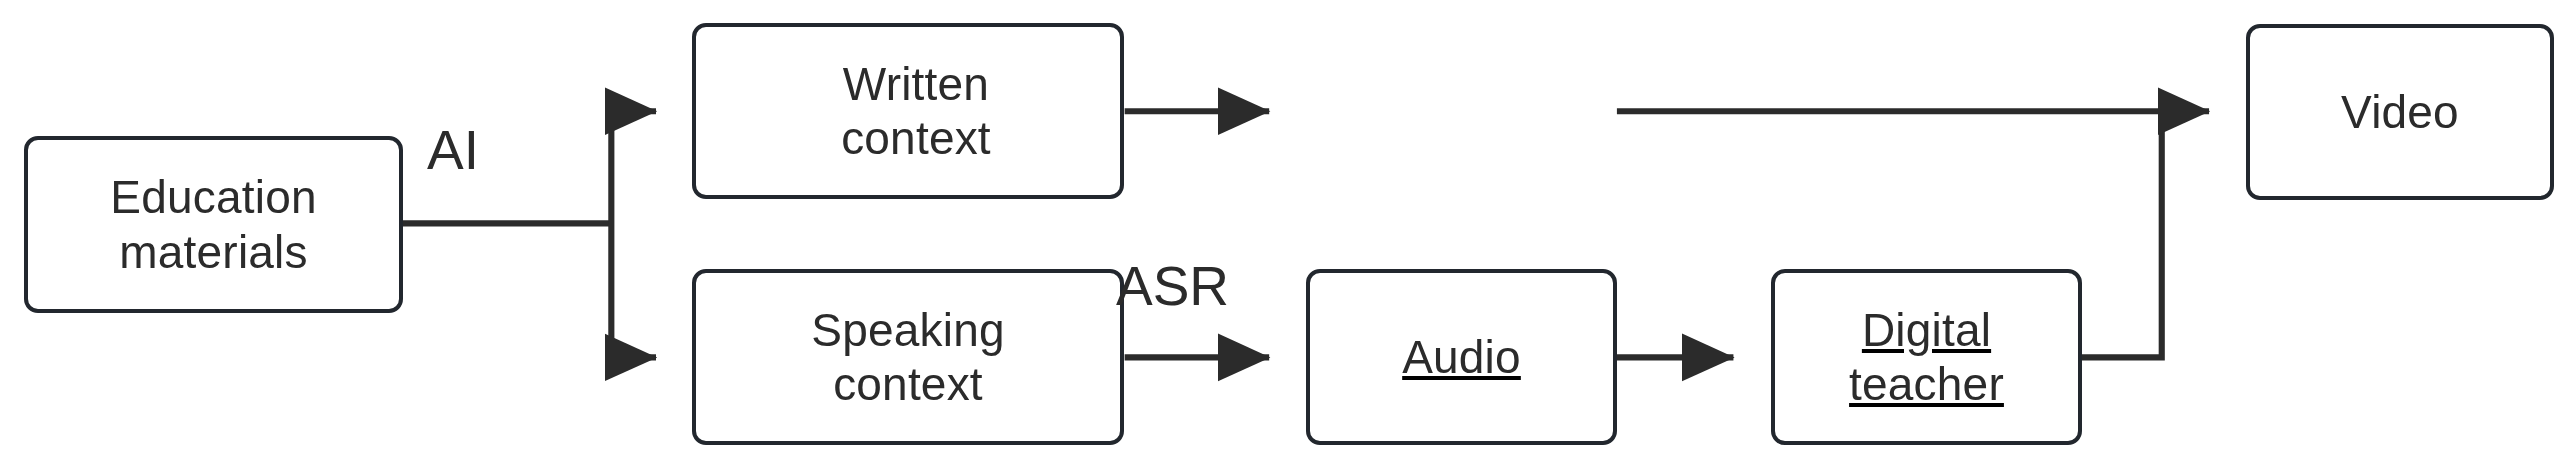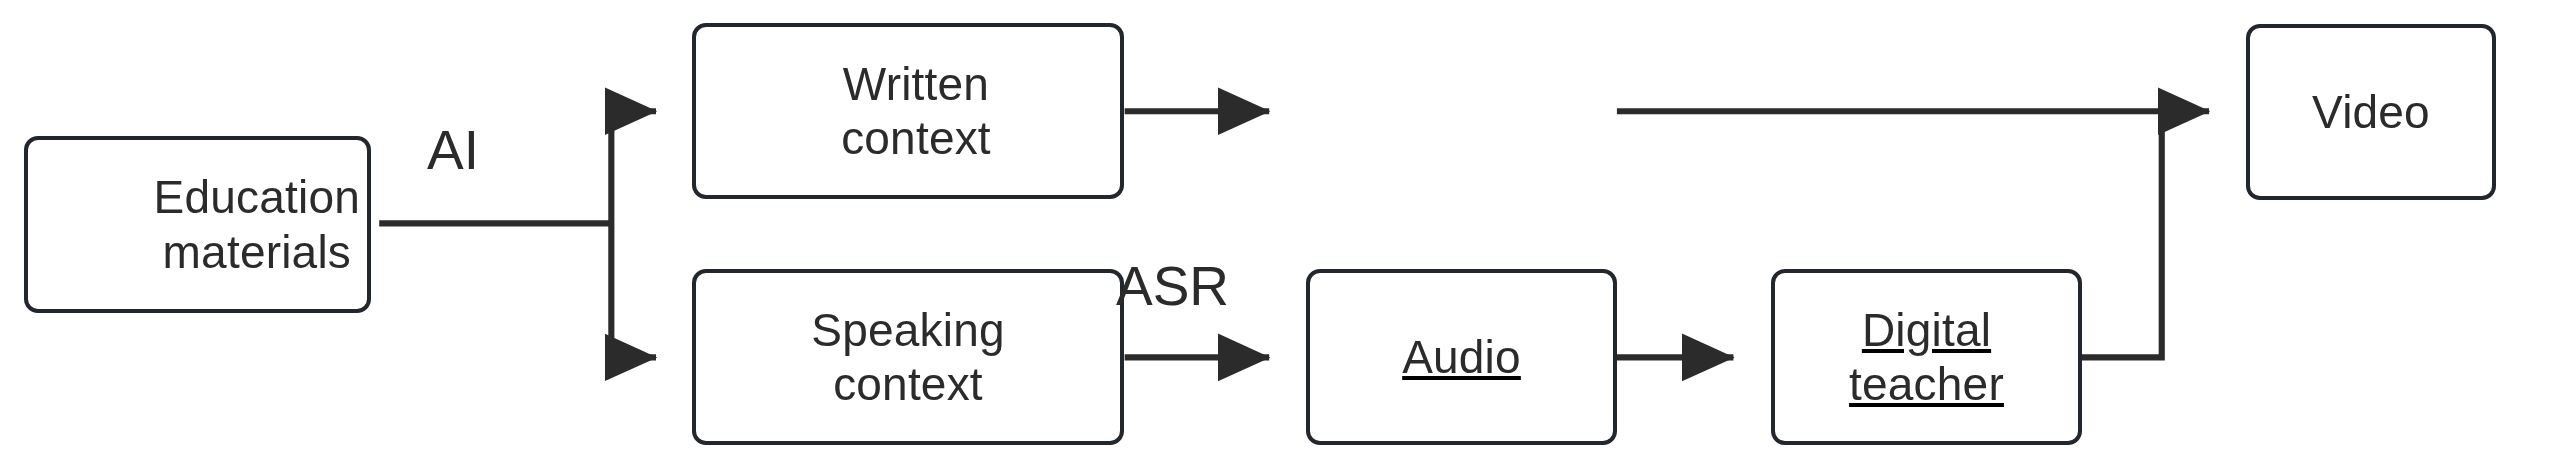--- a/index.html
+++ b/index.html
@@ -79,21 +79,21 @@
 
     <path d="M 1283 408 L 1448 408" fill="none" stroke="#2b2b2b" stroke-width="7" marker-end="url(#arrowhead)"></path>
 
     <path d="M 1845 408 L 1978 408" fill="none" stroke="#2b2b2b" stroke-width="7" marker-end="url(#arrowhead)"></path>
 
     <path d="M 2375 408 L 2467 408 L 2467 127" fill="none" stroke="#2b2b2b" stroke-width="7"></path>
 
     <path d="M 1845 127 L 2521 127" fill="none" stroke="#2b2b2b" stroke-width="7" marker-end="url(#arrowhead)"></path>
   </svg>
 
-  <div class="node" style="left:24px; top:136px; width:347px; height:177px;justify-content:flex-end;">
+  <div class="node" style="left:24px; top:136px; width:379px; height:177px;">
     <span class="node-label">Education
 materials</span>
   </div>
 
   <div class="node" style="left:692px; top:23px; width:432px; height:176px;padding-left:16px;">
     <span class="node-label">Written
 context</span>
   </div>
 
   <div class="node" style="left:692px; top:269px; width:432px; height:176px;justify-content:center;">
@@ -104,21 +104,21 @@
 
   <div class="node" style="left:1306px; top:269px; width:311px; height:176px;text-decoration:underline;">
     <span class="node-label">Audio</span>
   </div>
 
   <div class="node" style="left:1771px; top:269px; width:311px; height:176px;text-decoration:underline;">
     <span class="node-label">Digital
 teacher</span>
   </div>
 
-  <div class="node" style="left:2246px; top:24px; width:250px; height:176px;">
+  <div class="node" style="left:2246px; top:24px; width:308px; height:176px;">
     <span class="node-label">Video</span>
   </div>
 
   <div class="edge-label" style="left:427px; top:123px;">AI</div>
 
   <div class="edge-label" style="left:1116px; top:259px;">ASR</div>
 
 </div>
 
 

